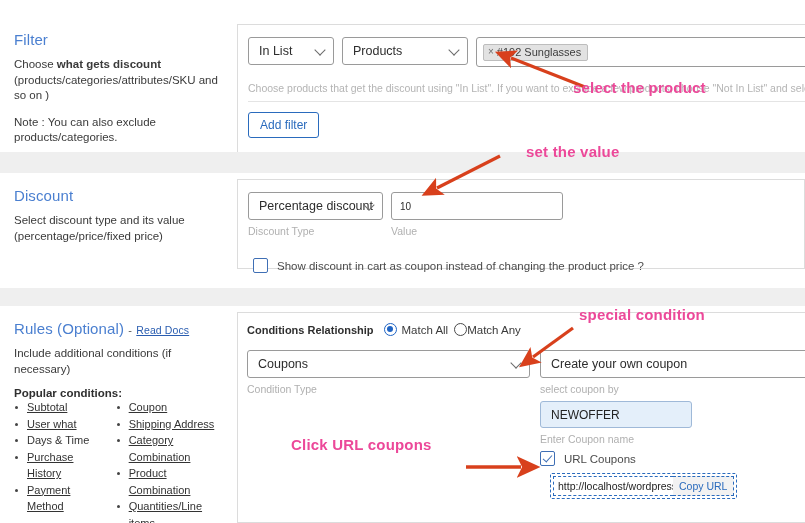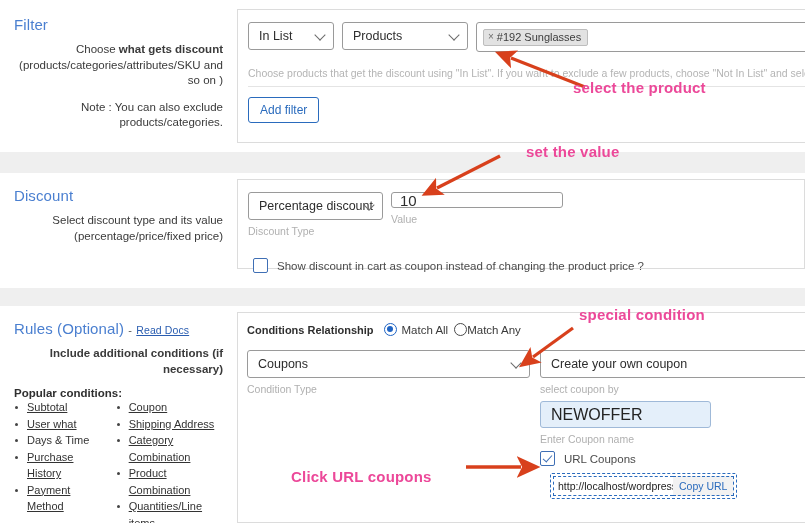--- a/index.html
+++ b/index.html
@@ -52,21 +52,20 @@
     font-size: 10.5px;
     text-decoration: underline;
     font-weight: 400;
   }
   .sec-title .dash { color:#555; font-size: 11px; }
   .sec-desc {
     color: #3a3a3a;
     font-size: 11.5px;
     line-height: 15.5px;
     margin: 0 0 11px 0;
-    text-align: right;
   }
   .sec-desc b { font-weight: bold; }
 
   
   .ctrl-row { display: flex; align-items: flex-start; gap: 8px; }
   .select {
     position: relative;
     height: 28px;
     border: 1px solid #9a9a9a;
     border-radius: 3px;
@@ -86,28 +85,28 @@
   .select .chev::before {
     content: "";
     position: absolute;
     left: 0; top: 0;
     width: 7px; height: 7px;
     border-right: 1.4px solid #6b6b6b;
     border-bottom: 1.4px solid #6b6b6b;
     transform: rotate(45deg);
   }
   .textinput {
-    height: 16px;
+    height: 28px;
     border: 1px solid #9a9a9a;
     border-radius: 3px;
     background: #fff;
     display: flex;
     align-items: center;
     padding: 0 8px;
-    font-size: 15px;
+    font-size: 10px;
     color: #2d2d2d;
   }
   .field-caption {
     color: #b0b0b0;
     font-size: 10.5px;
     margin-top: 5px;
   }
   .helper {
     color: #b4b4b4;
     font-size: 10.5px;
@@ -186,21 +185,21 @@
   .radio.on::after {
     content: "";
     position: absolute;
     left: 2.3px; top: 2.3px;
     width: 6px; height: 6px;
     border-radius: 50%;
     background: #1f64c4;
   }
 
   
-  #sec-filter { top: 2px; height: 152px; }
+  #sec-filter { top: 17px; height: 152px; }
   #sec-filter .sec-right { margin-top: 7px; margin-bottom: 11px; padding: 12px 0 0 10px; }
 
   
   #band1 { top: 152px; height: 21px; }
   #sec-discount { top: 173px; height: 115px; border-radius: 20px; }
   #sec-discount .sec-right { margin-top: 6px; margin-bottom: 19px; padding: 12px 4px 0 10px; }
 
   
   #band2 { top: 288px; height: 18px; }
   #sec-rules { top: 306px; height: 217px; }
@@ -231,27 +230,27 @@
   .col-b { width: 120px; }
 
   
   .rules-top { display: flex; align-items: center; gap: 10px; }
   .rules-label { font-size: 11px; color: #2f2f2f; font-weight: bold; }
   .rules-body { display: flex; gap: 10px; margin-top: 14px; }
   .rules-colL { width: 283px; }
   .rules-colR { flex: 1 1 auto; }
 
   .coupon-name {
-    width: 171px; height: 27px;
+    width: 152px; height: 27px;
     border: 1px solid #9fb9d8;
     border-radius: 3px;
     background: #e4effa;
     display: flex; align-items: center;
     padding: 0 10px;
-    font-size: 16px; color: #232323;
+    font-size: 12px; color: #232323;
     font-weight: 500;
     text-align: center;
   }
   .urlbox {
     margin-top: 7px;
     display: inline-flex;
     align-items: stretch;
     border: 1px dashed #2a6bbd;
     border-radius: 2px;
     padding: 2px;
@@ -361,21 +360,21 @@
 
   <div class="gray-band" id="band2"></div>
 
   <div class="section" id="sec-rules">
     <div class="sec-left">
       <div class="sec-title">
         <span>Rules (Optional)</span>
         <span class="dash">-</span>
         <span class="readdocs">Read Docs</span>
       </div>
-      <div class="sec-desc" style="margin-bottom:8px;font-weight:bold;">Include additional conditions (if necessary)</div>
+      <div class="sec-desc" style="margin-bottom:8px;">Include additional conditions (if necessary)</div>
       <div class="cond-head">Popular conditions:</div>
       <div class="cond-cols">
         <ul class="col-a">
           <li><a href="#">Subtotal</a></li>
           <li><a href="#">User what</a></li>
           <li><span class="plain">Days &amp; Time</span></li>
           <li><a href="#">Purchase History</a></li>
           <li><a href="#">Payment Method</a></li>
         </ul>
         <ul class="col-b">
@@ -448,15 +447,15 @@
     <line x1="500" y1="156" x2="437" y2="188" stroke="#d8401c" stroke-width="3.2" marker-end="url(#ah)"></line>
 
     <line x1="573" y1="328" x2="533" y2="357" stroke="#d8401c" stroke-width="3.2" marker-end="url(#ah)"></line>
 
     <line x1="466" y1="467" x2="521" y2="467" stroke="#d8401c" stroke-width="3.6" marker-end="url(#ah)"></line>
   </svg>
 
   <div class="anno" style="left:573px;top:79px;">select the product</div>
   <div class="anno" style="left:502px;top:143px;margin-left:24px;">set the value</div>
   <div class="anno" style="left:579px;top:306px;">special condition</div>
-  <div class="anno" style="left:291px;top:468px;">Click URL coupons</div>
+  <div class="anno" style="left:291px;top:436px;">Click URL coupons</div>
 
 </div>
 
 </body></html>

